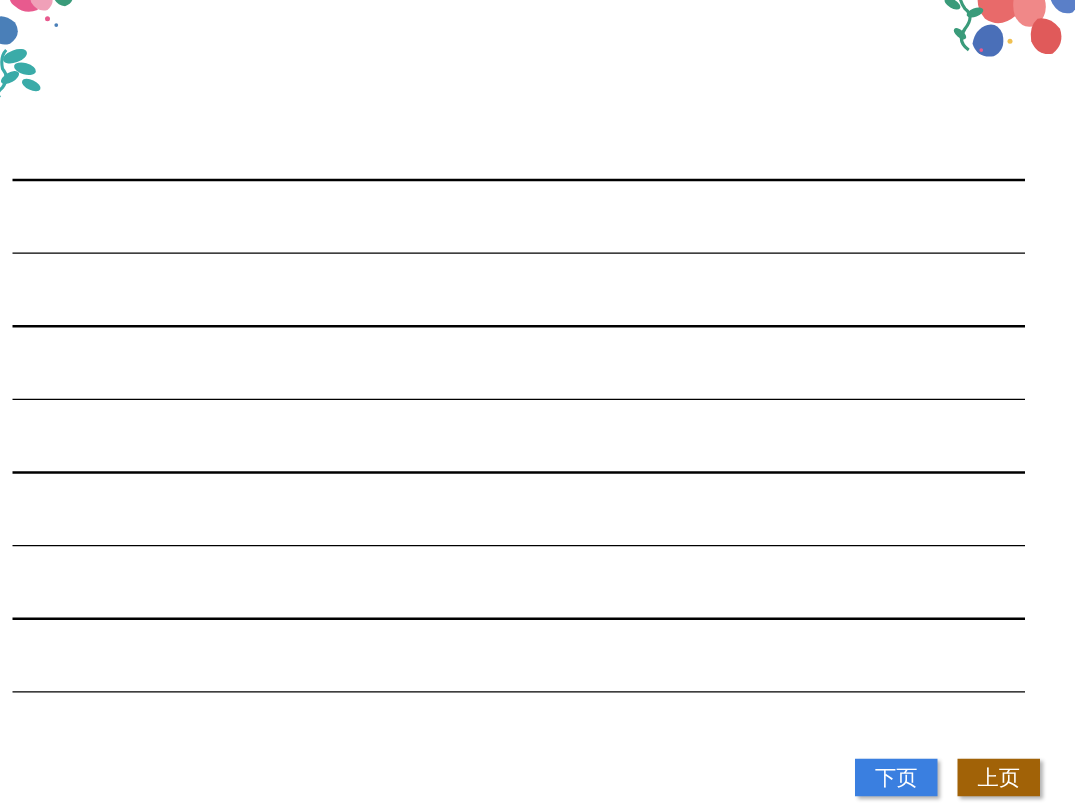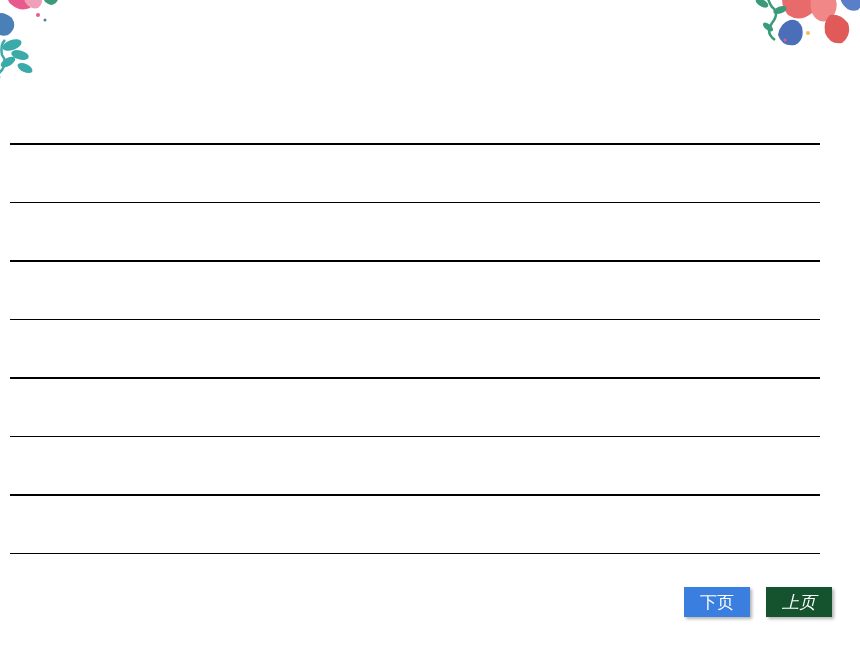--- a/index.html
+++ b/index.html
@@ -39,43 +39,42 @@
       width: 100%;
       height: 1.5px;
       background: #000000;
       margin-bottom: 57px;
     }
     .line:last-child {
       margin-bottom: 0;
     }
     .nav-buttons {
       position: absolute;
-      bottom: 28px;
+      bottom: 8px;
       right: 28px;
       display: flex;
       gap: 16px;
     }
     .btn {
       display: flex;
       align-items: center;
       justify-content: center;
       width: 66px;
       height: 30px;
       font-size: 17px;
       color: #ffffff;
       cursor: pointer;
       border: none;
       box-shadow: 2px 2px 3px rgba(0,0,0,0.3);
     }
     .btn-next {
       background: #3a7fe0;
     }
     .btn-prev {
-      background: #14532d;
-      font-style: italic;
+      background: #a16207;
     }
   </style>
 </head>
 <body>
 
 <div class="decoration-left">
   <svg viewBox="0 0 90 100" xmlns="http://www.w3.org/2000/svg">
     <path d="M 20 5 Q 25 0 35 3 Q 45 8 40 18 Q 30 22 22 15 Q 15 10 20 5" fill="#e85a8e"></path>
     <path d="M 35 2 Q 42 -2 50 5 Q 55 12 48 18 Q 40 20 35 12 Q 33 6 35 2" fill="#f0a0b8"></path>
     <path d="M 55 0 Q 62 -3 68 4 Q 70 12 62 15 Q 55 14 53 8 Q 52 3 55 0" fill="#3a9b7a"></path>

